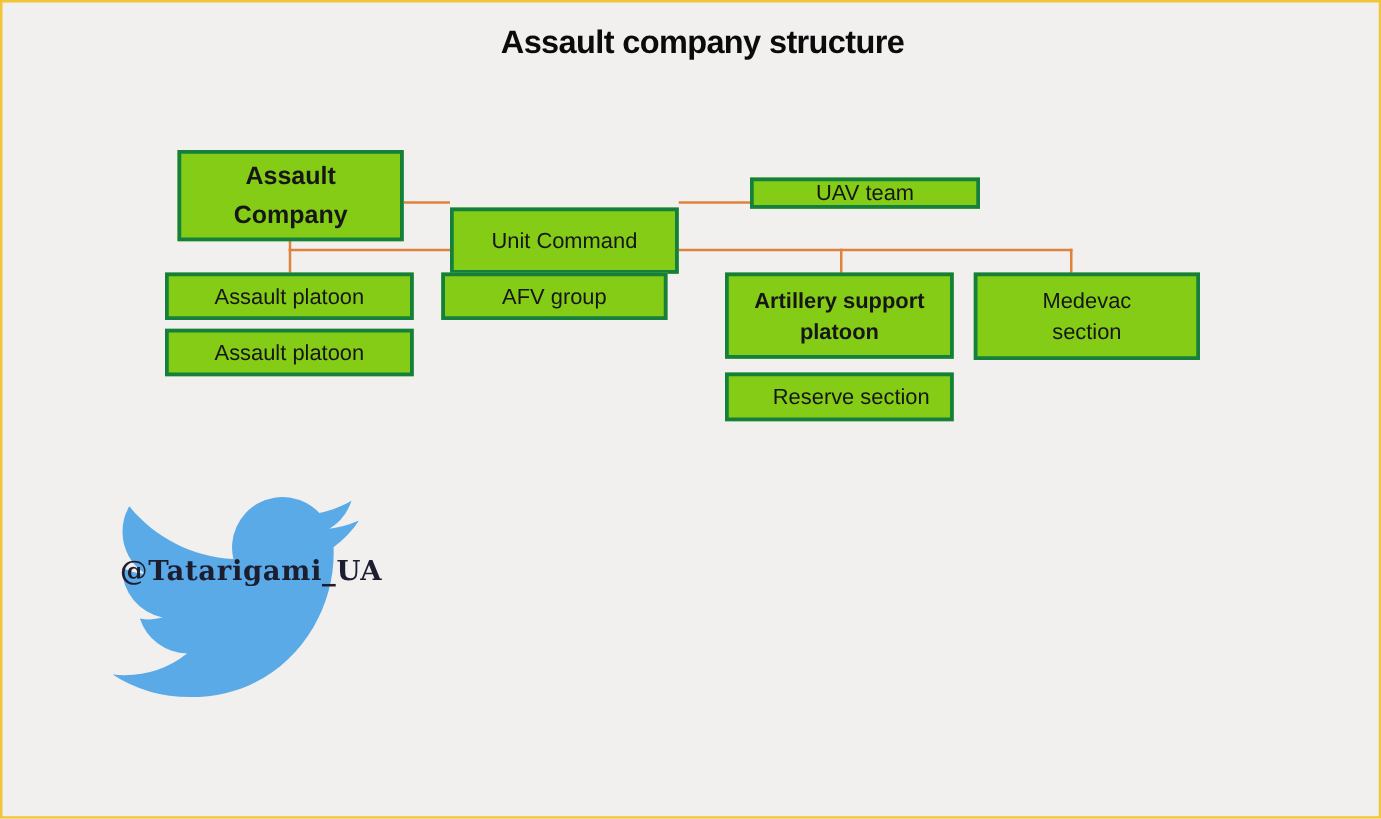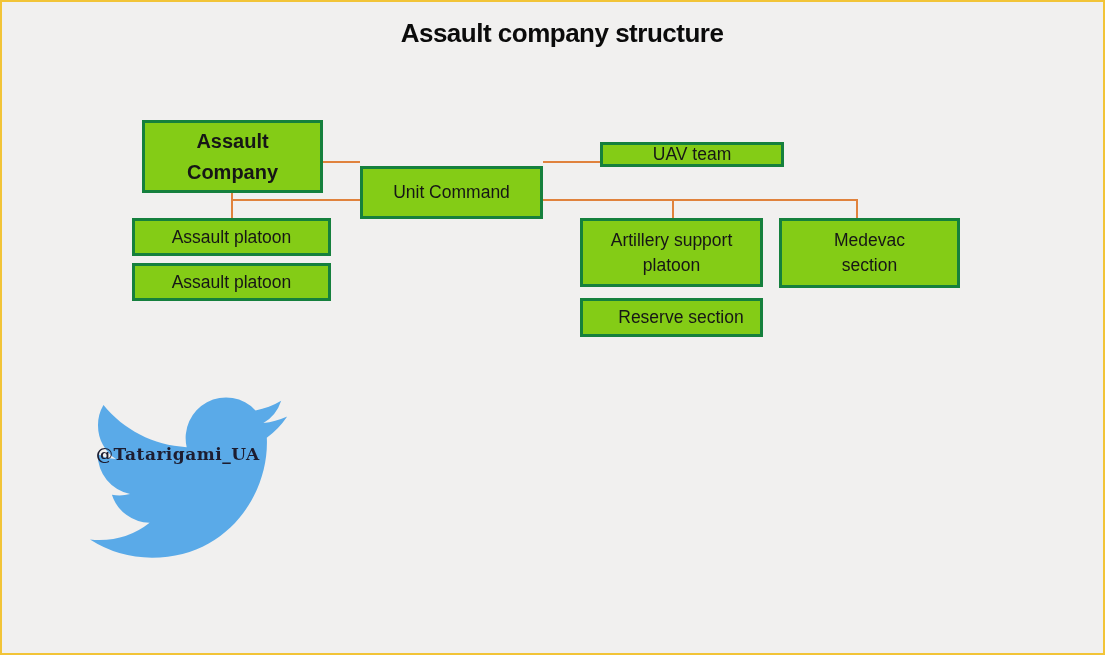--- a/index.html
+++ b/index.html
@@ -58,21 +58,21 @@
     position: absolute;
     left: 88px;
     top: 390px;
   }
   .watermark-handle {
     position: absolute;
     left: 94px;
     top: 442px;
     font-family: "DejaVu Serif", serif;
     font-weight: 600;
-    font-size: 17px;
+    font-size: 22px;
     letter-spacing: 0.5px;
     color: #1d1d30;
   }
 </style>
 </head>
 <body>
 
 <div class="canvas">
 
   <div class="title">Assault company structure</div>
@@ -86,22 +86,23 @@
   <div class="edge" style="left:670px; top:197px; width:2px; height:20px;"></div>
   <div class="edge" style="left:854px; top:197px; width:2px; height:20px;"></div>
 
   <div class="node root" style="left:140px; top:118px; width:181px; height:73px;">Assault Company</div>
   <div class="node" style="left:358px; top:140px; width:183px; height:53px;margin-top:24px;">Unit Command</div>
   <div class="node" style="left:598px; top:140px; width:184px; height:25px;">UAV team</div>
 
   <div class="node" style="left:130px; top:216px; width:199px; height:38px;">Assault platoon</div>
   <div class="node" style="left:130px; top:261px; width:199px; height:38px;">Assault platoon</div>
 
+  <div class="node" style="left:351px; top:216px; width:181px; height:38px;">AFV group</div>
 
-  <div class="node pad-wrap" style="left:578px; top:216px; width:183px; height:69px;">Artillery support platoon</div>
+  <div class="node pad-wrap" style="left:578px; top:216px; width:183px; height:69px;font-weight:bold;">Artillery support platoon</div>
   <div class="node" style="left:578px; top:296px; width:183px; height:39px;padding-left:27px;">Reserve section</div>
 
   <div class="node pad-narrow" style="left:777px; top:216px; width:181px; height:70px;">Medevac section</div>
 
   <svg class="watermark-bird" width="197" height="168" viewBox="0 1.6 24 20.4" aria-hidden="true">
     <path fill="#5AAAE8" d="M23.953 4.57a10 10 0 01-2.825.775 4.958 4.958 0 002.163-2.723c-.951.555-2.005.959-3.127 1.184a4.92 4.92 0 00-8.384 4.482C7.69 8.095 4.067 6.13 1.64 3.162a4.822 4.822 0 00-.666 2.475c0 1.71.87 3.213 2.188 4.096a4.904 4.904 0 01-2.228-.616v.06a4.923 4.923 0 003.946 4.827 4.996 4.996 0 01-2.212.085 4.936 4.936 0 004.604 3.417 9.867 9.867 0 01-6.102 2.105c-.39 0-.779-.023-1.17-.067a13.995 13.995 0 007.557 2.209c9.053 0 13.998-7.496 13.998-13.985 0-.21 0-.42-.015-.63A9.935 9.935 0 0024 4.59z"></path>
   </svg>
   <div class="watermark-handle">@Tatarigami_UA</div>
 
 </div>

